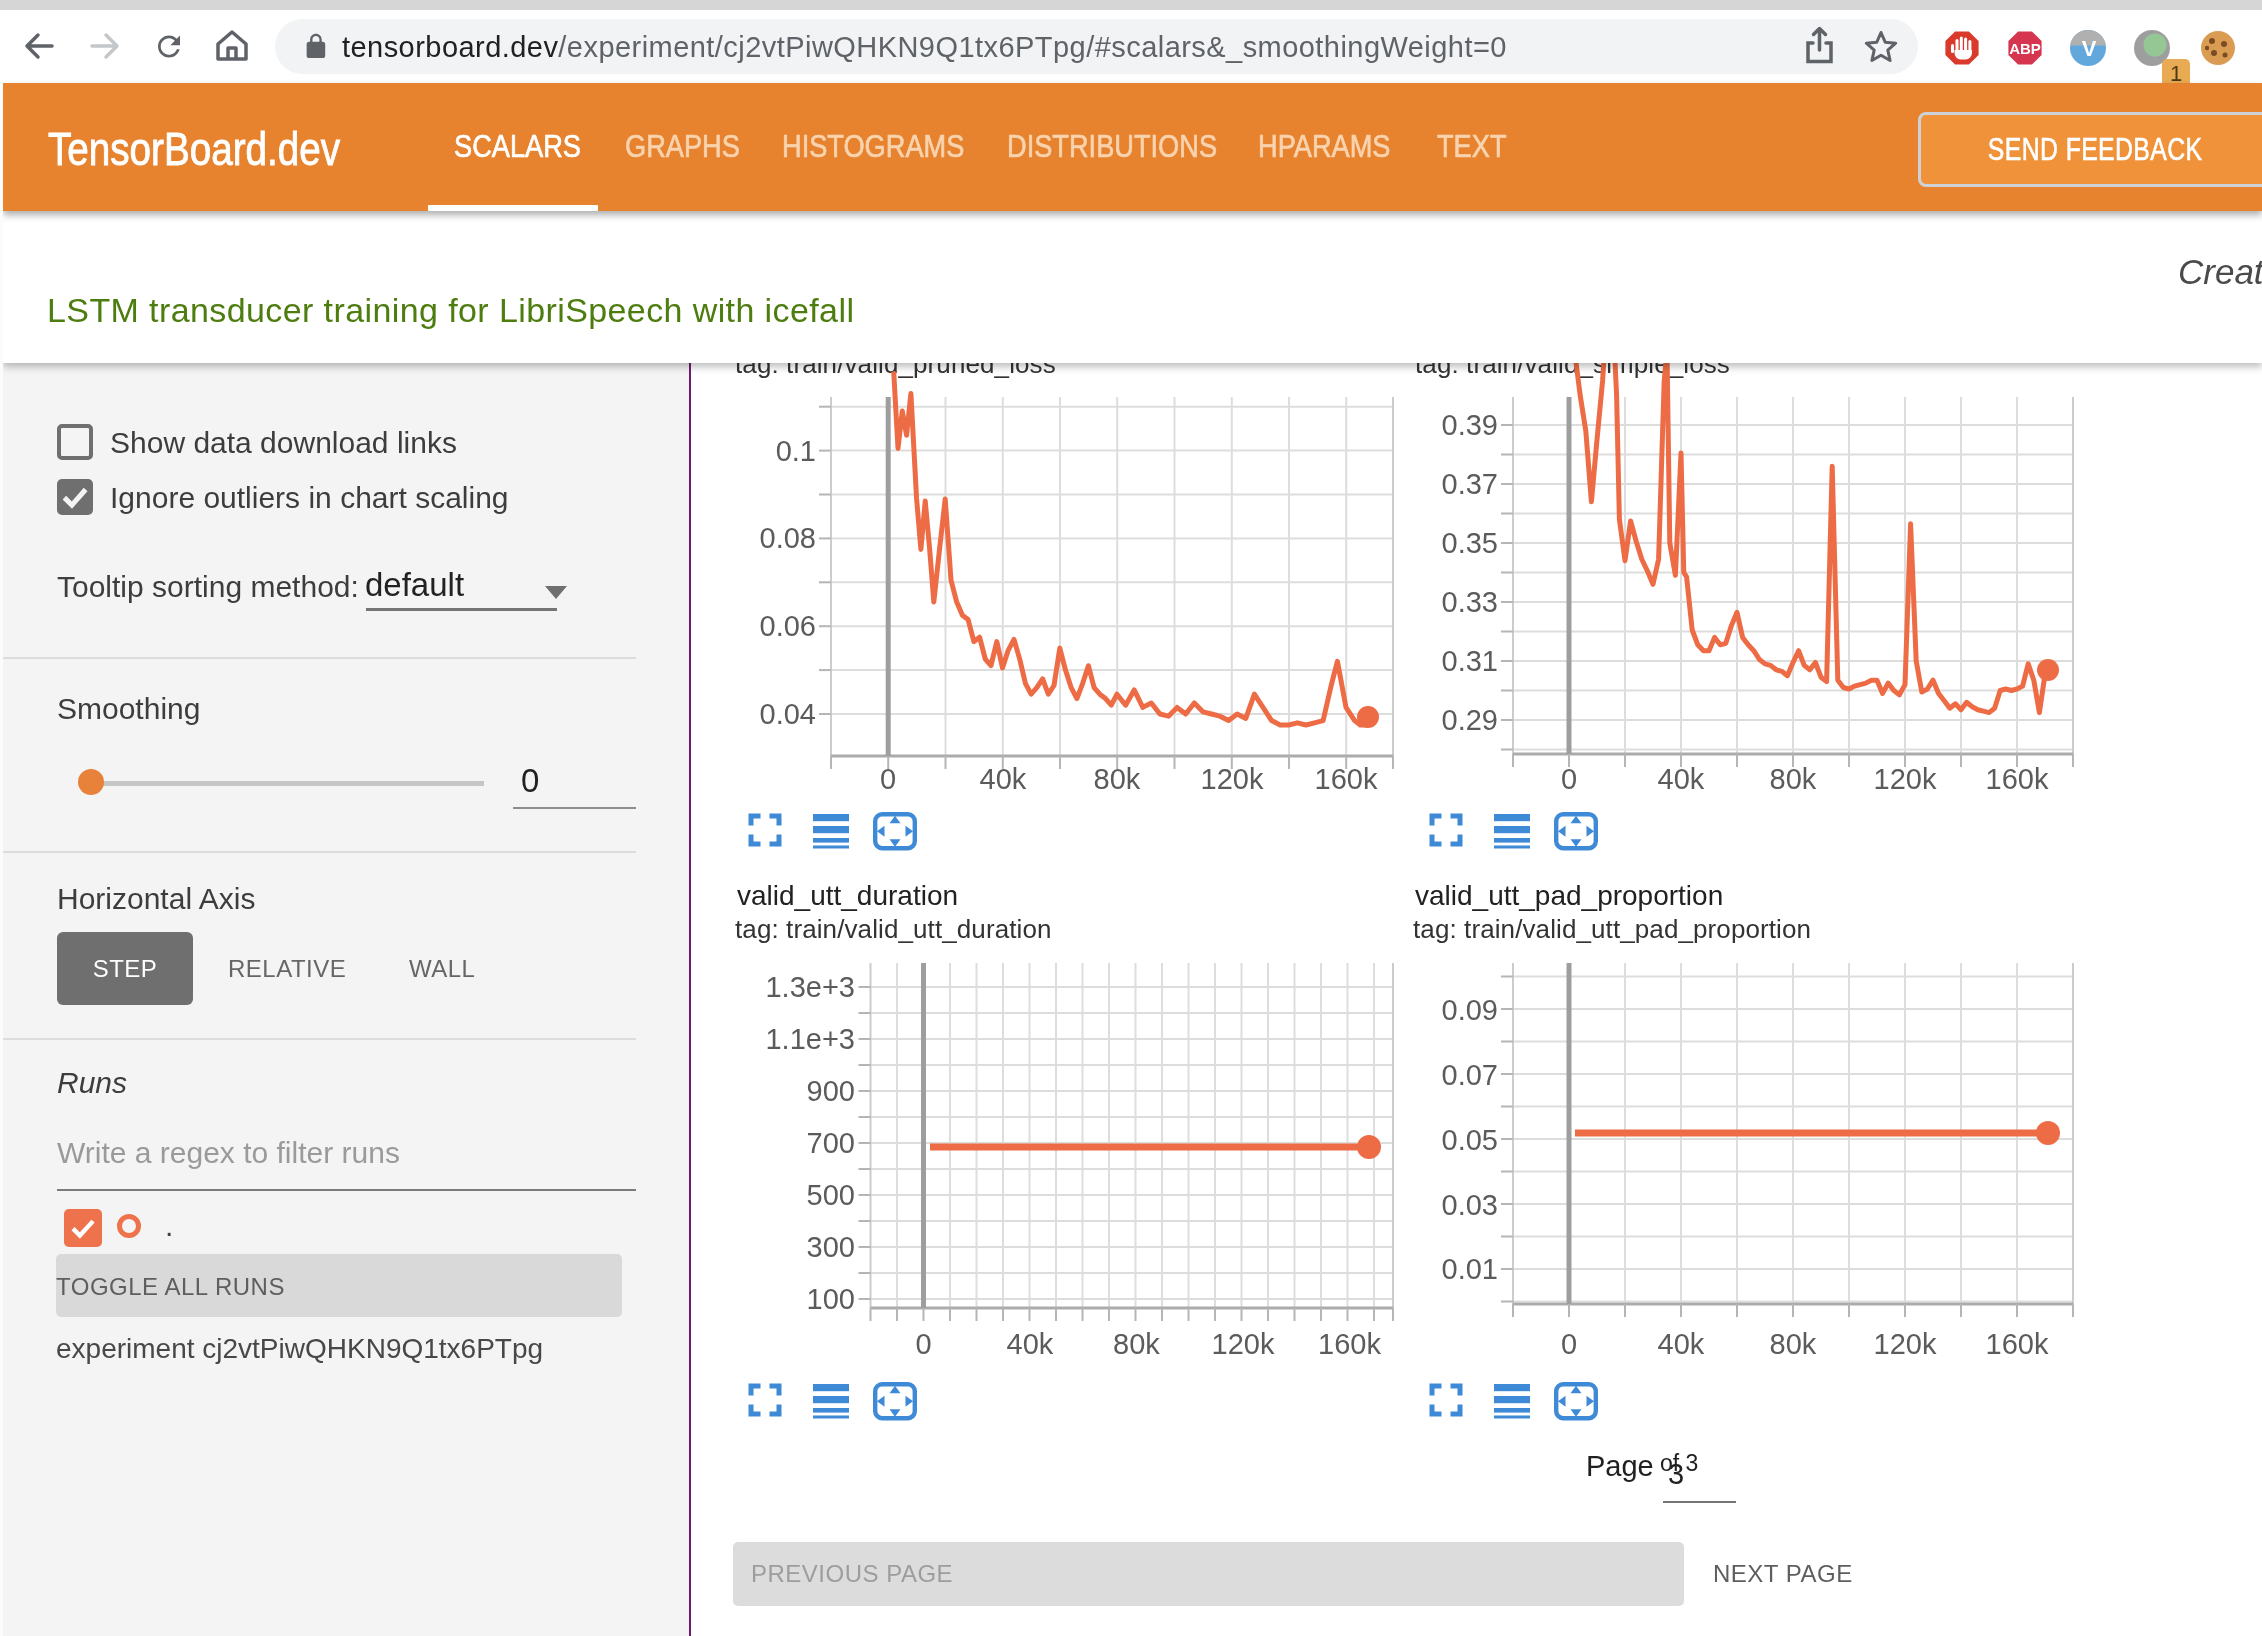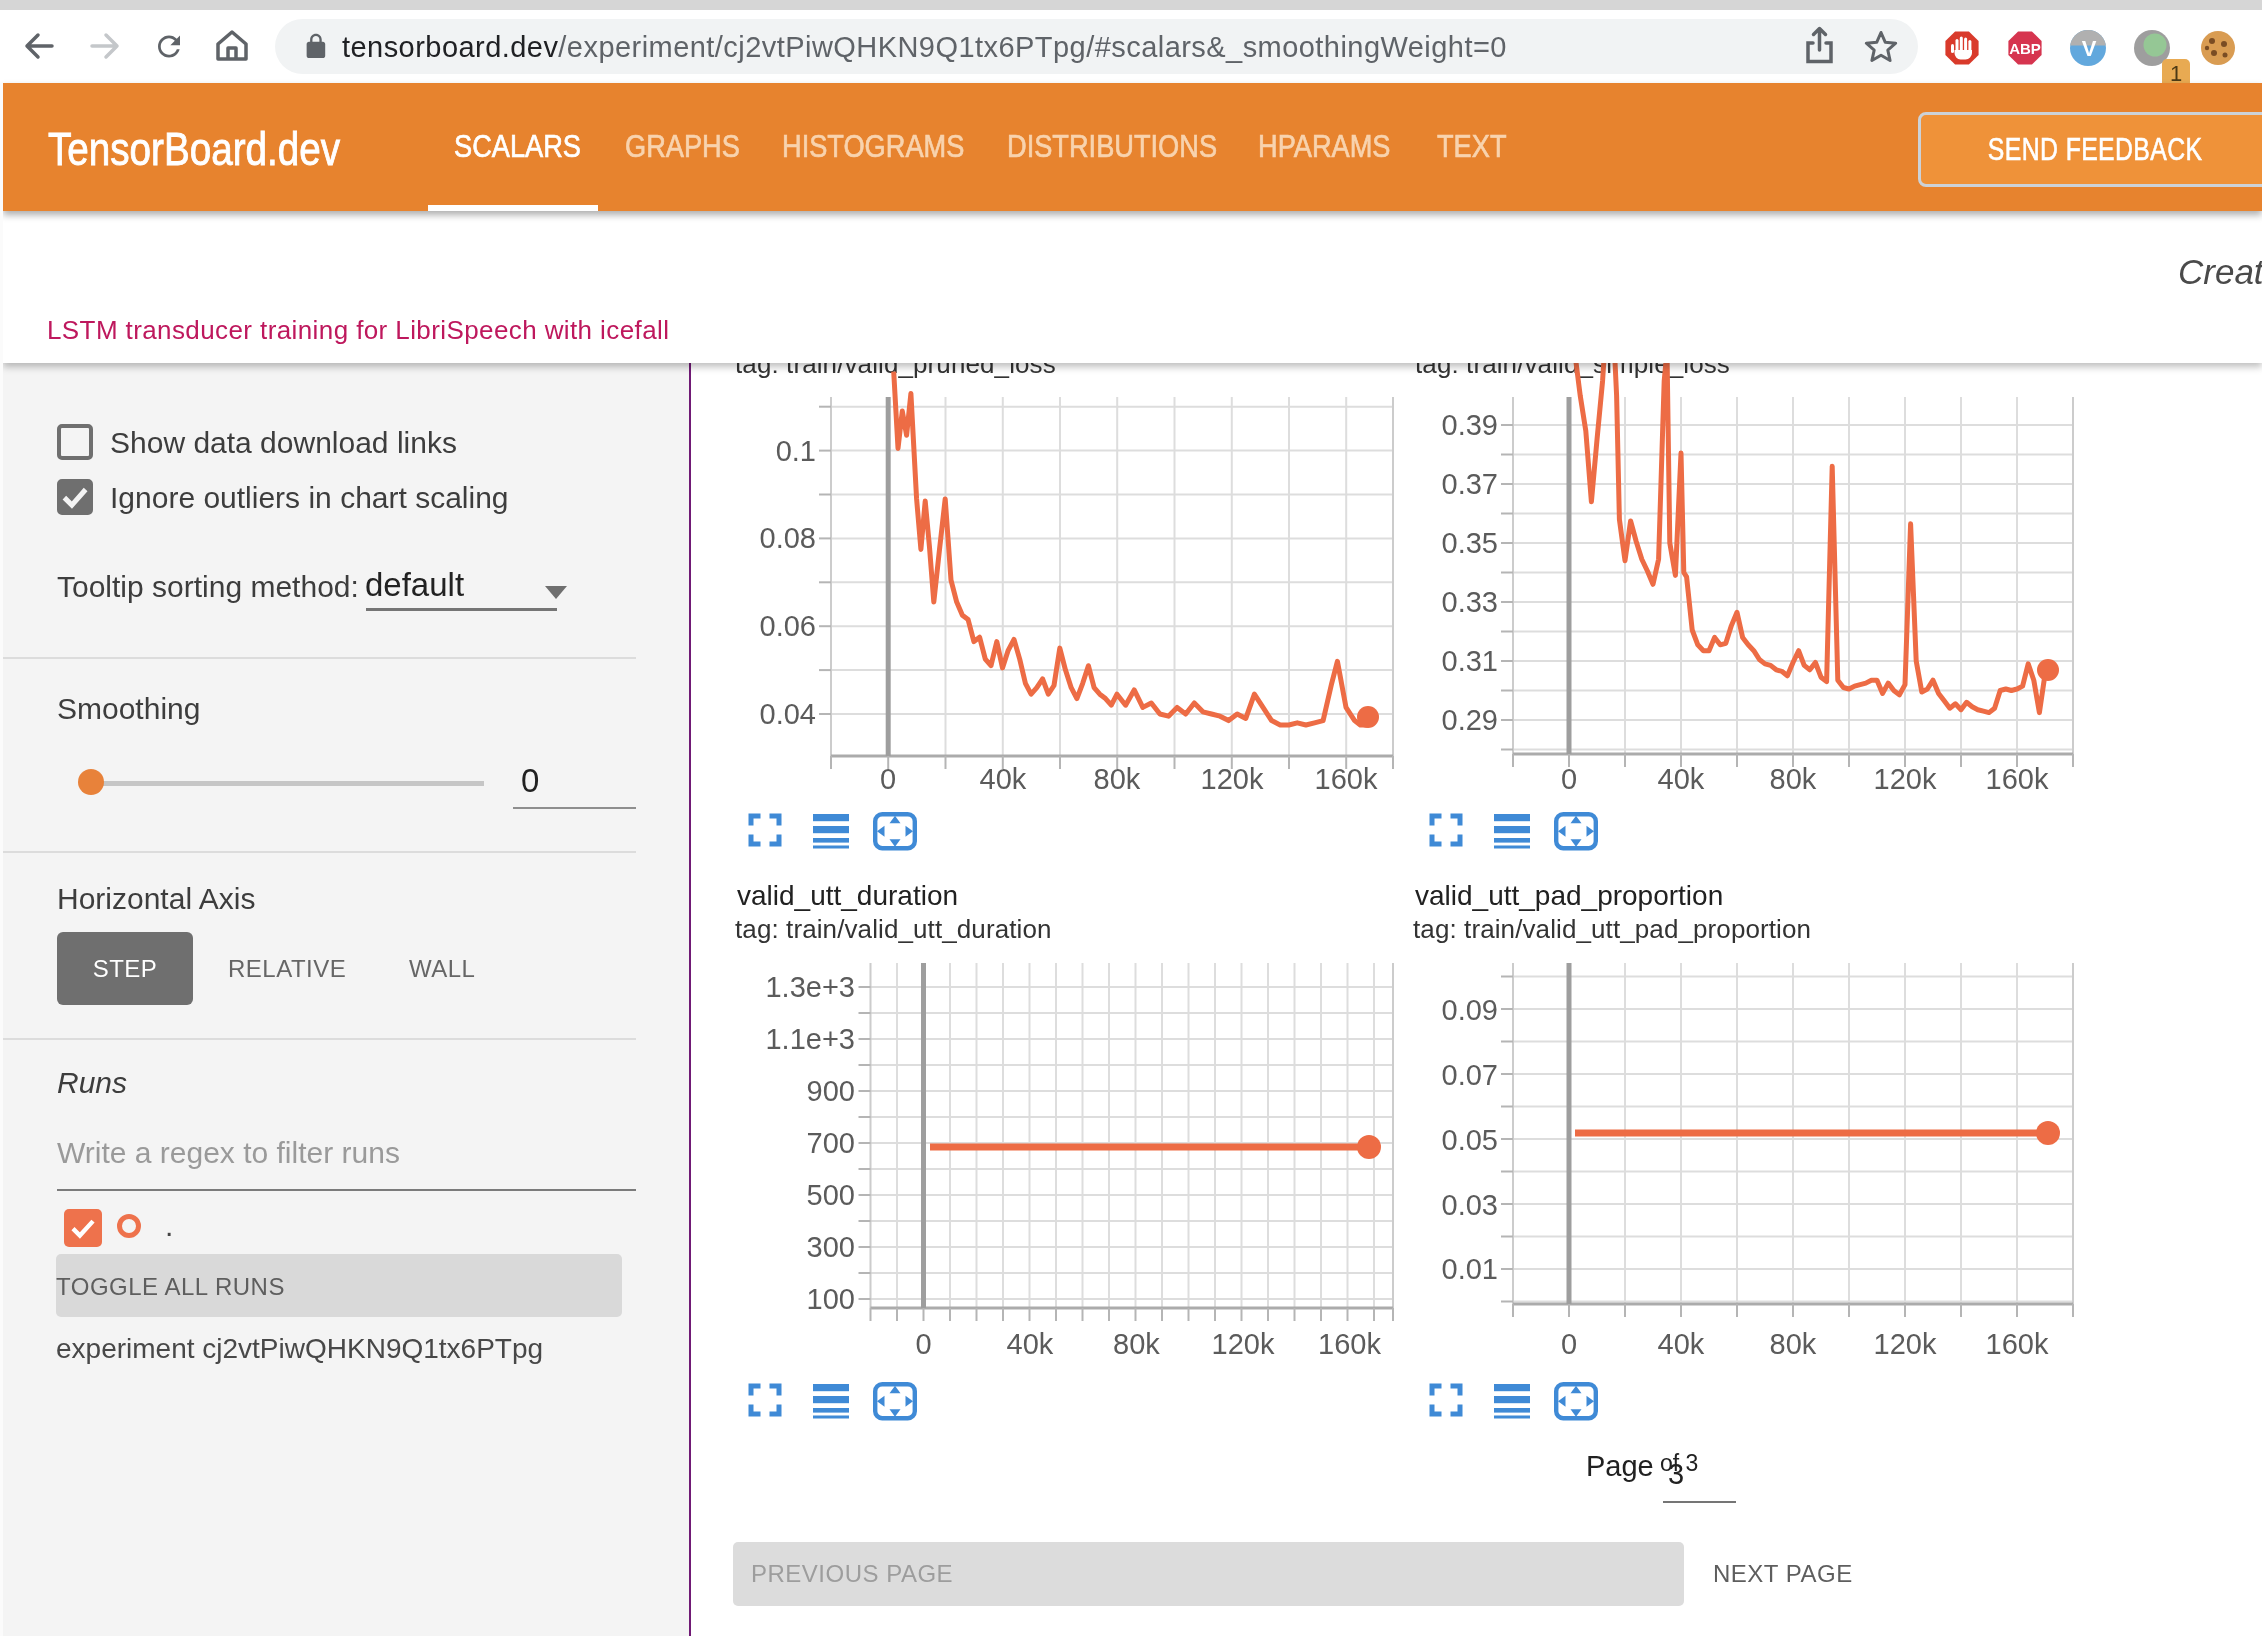--- a/index.html
+++ b/index.html
@@ -23,21 +23,21 @@
   .nav.on { color:#ffffff; }
   #navunderline { z-index:35; left:428px; top:205px; width:170px; height:6px; background:#ffffff; }
   #feedback { z-index:35; left:1918px; top:112px; width:354px; height:75px; border:3px solid #ccd2d8;
       border-radius:8px; background:#ef9239; color:#fff; font-size:27px; letter-spacing:0.5px;
       text-align:center; line-height:69px; }
 
   
   #whitebar { left:3px; top:211px; width:2259px; height:152px; background:#ffffff;
       box-shadow:0 4px 7px rgba(0,0,0,0.25); z-index:20; }
   #crea { z-index:25; left:2178px; top:252px; font-size:35px; font-style:italic; color:#4a4a4a; }
-  #lstm { z-index:25; left:47px; top:315px; font-size:26px; color:#be185d; letter-spacing:0.4px; }
+  #lstm { z-index:25; left:47px; top:291px; font-size:34px; color:#4d7c0f; letter-spacing:0.4px; }
 
   
   #sidebar { left:3px; top:363px; width:688px; height:1273px; background:#f4f4f4; z-index:10; border-right:2px solid #701a75; }
   #main { left:691px; top:363px; width:1571px; height:1273px; background:#ffffff; z-index:5; }
   #leftstrip { left:0; top:83px; width:3px; height:1553px; background:#fbfbfb; z-index:40;}
 
   .sep { left:0px; width:633px; height:2px; background:#dcdcdc; }
   .sblabel { font-size:30px; color:#3d3d3d; }
   .cbox { width:36px; height:36px; border:4px solid #6f6f6f; border-radius:5px; background:#f4f4f4; }
   .cbox.checked { background:#6f6f6f; }

